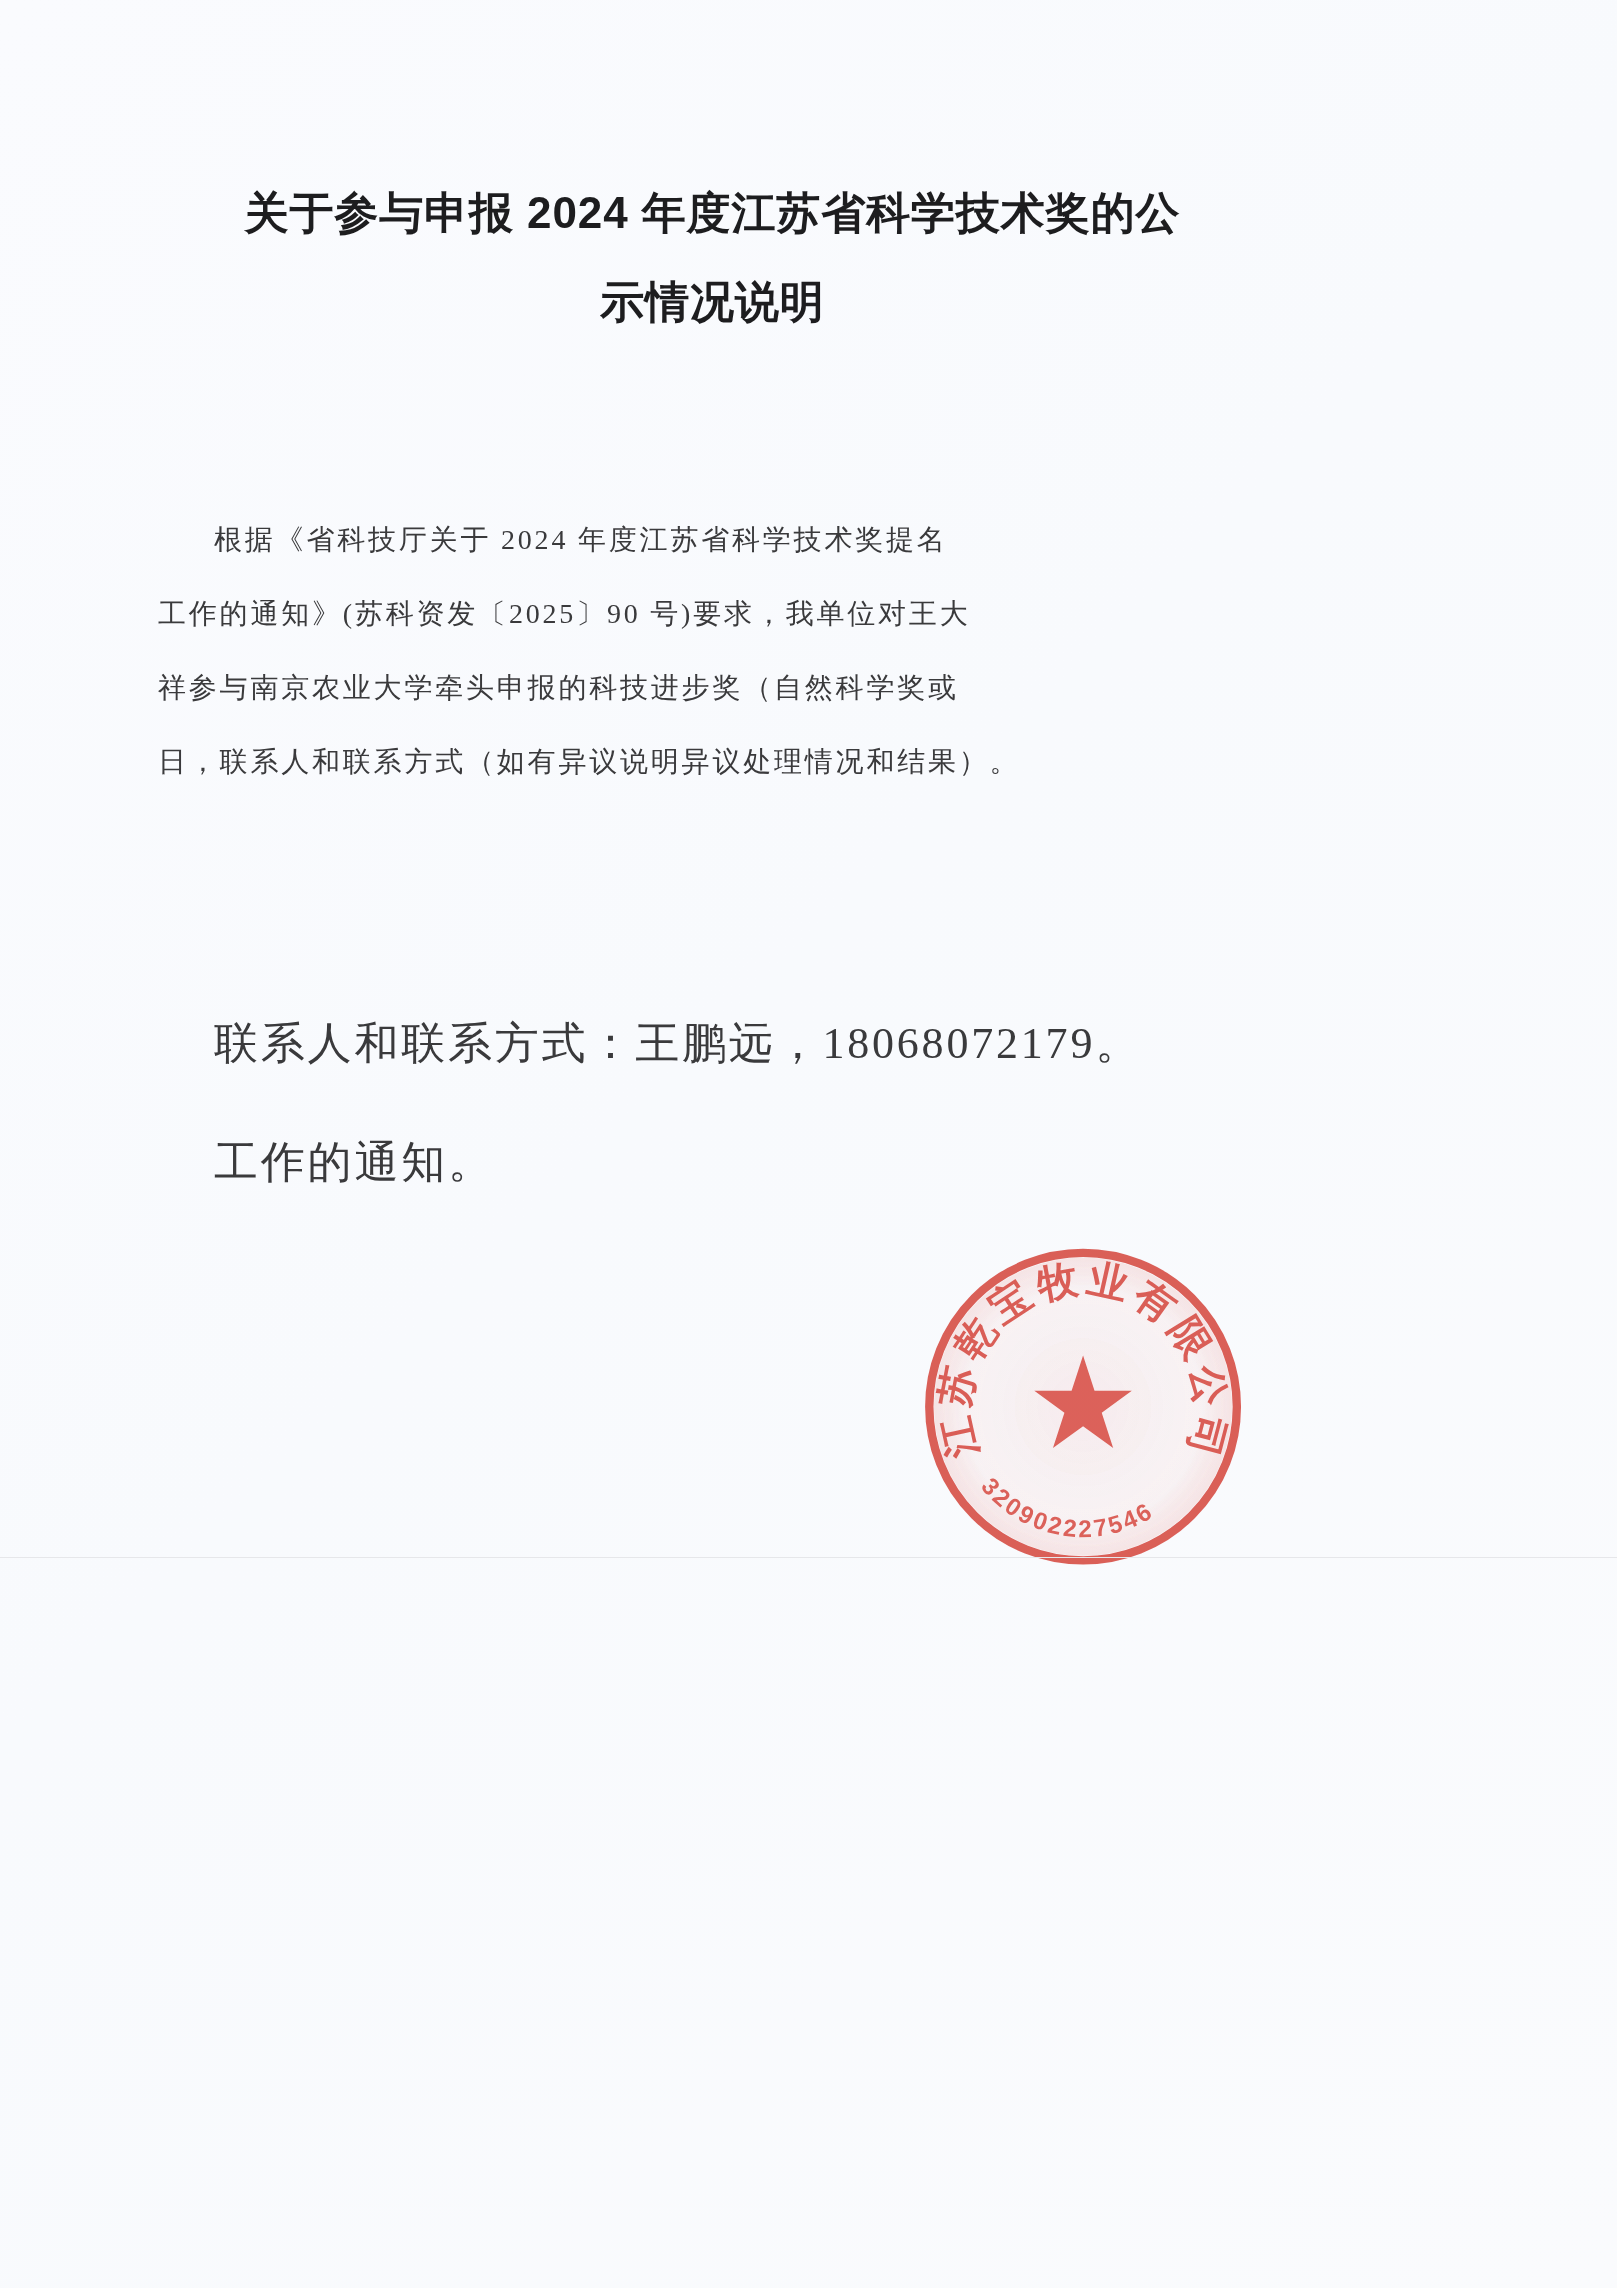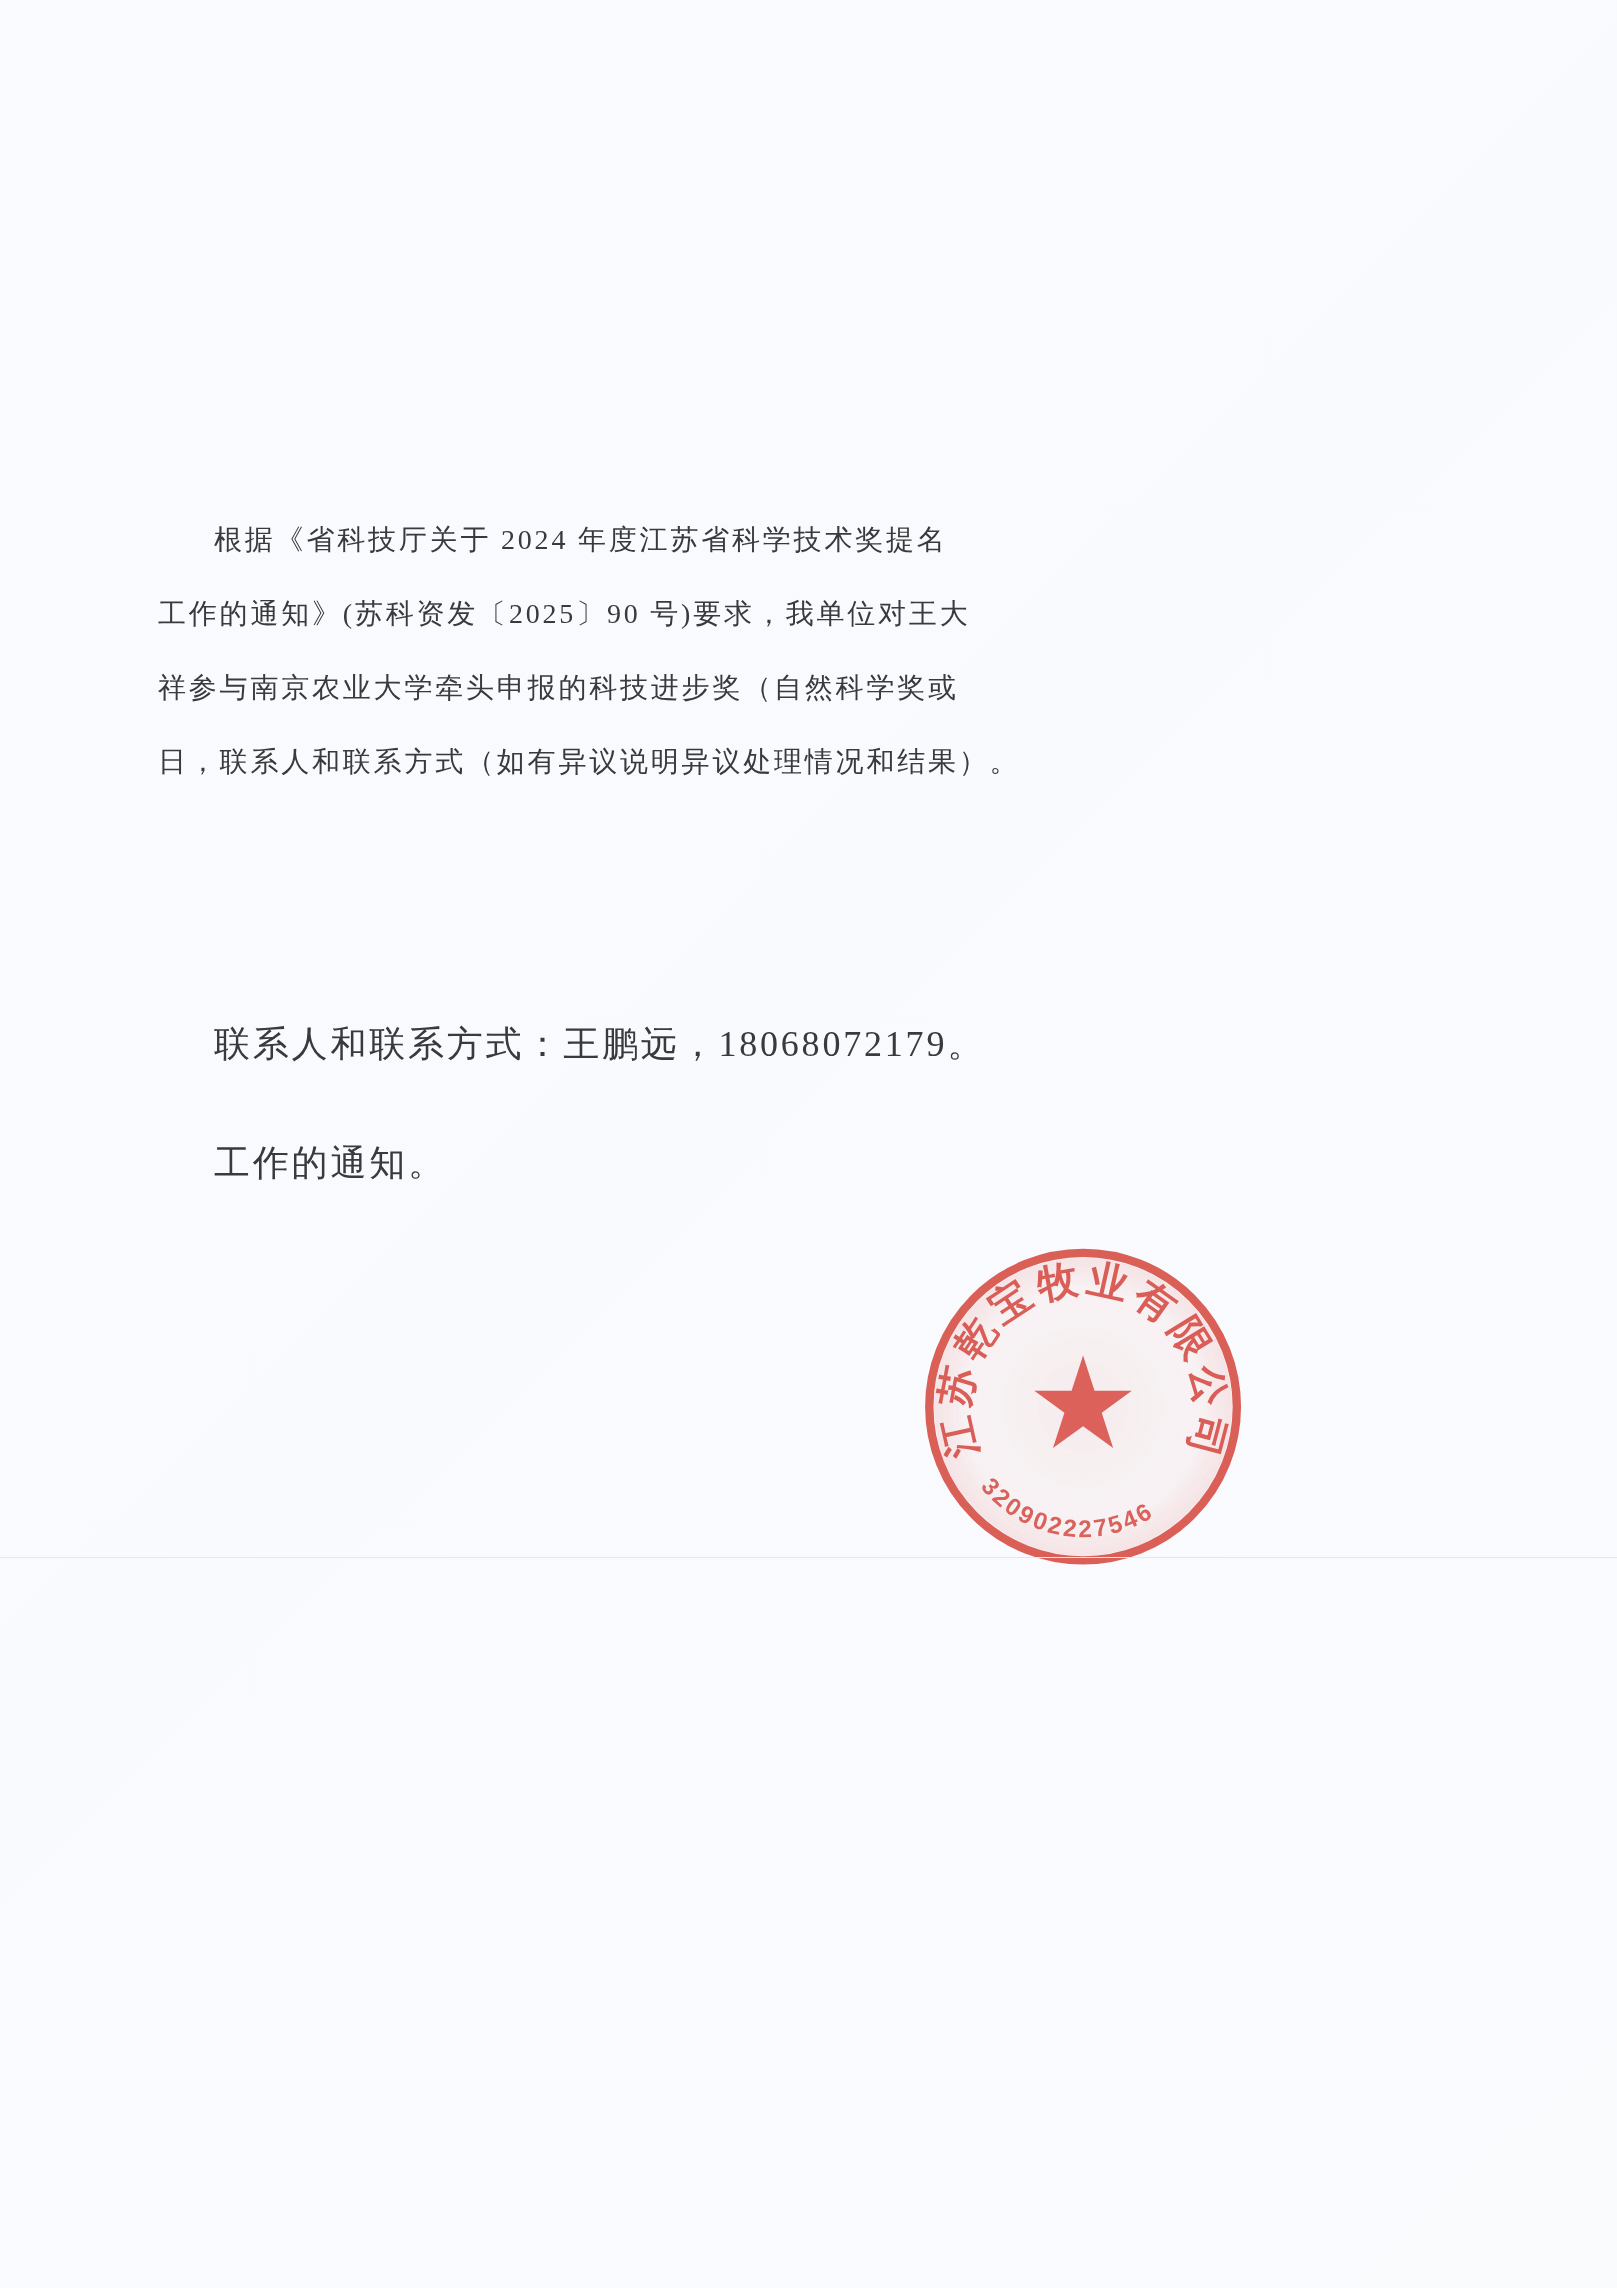--- a/index.html
+++ b/index.html
@@ -28,21 +28,21 @@
   .body-block{
     position:absolute;top:503px;left:158px;width:1137px;
     font-size:28px;line-height:74px;
     color:#3a3a3c;
     letter-spacing:2.8px;
   }
   .body-line{white-space:nowrap;}
   .body-line.indent{padding-left:56px;}
   .para{
     position:absolute;left:158px;width:1137px;
-    font-size:36px;line-height:56px;color:#3a3a3c;letter-spacing:2.8px;
+    font-size:44px;line-height:56px;color:#3a3a3c;letter-spacing:2.8px;
     white-space:nowrap;
   }
   .para.indent{padding-left:56px;}
   #contact-line{top:1016px;}
   #closing-line{top:1135px;}
   #signature-line{top:1369px;left:552px;width:839px;font-size:37px;letter-spacing:1.9px;}
   #date-line{top:1480px;left:991px;width:485px;font-size:37px;letter-spacing:1.9px;}
   
   .seal{
     position:absolute;left:906px;top:1223px;width:356px;height:371px;
@@ -53,20 +53,24 @@
   .scan-line{
     position:absolute;left:0;top:1557px;width:100%;height:0.9px;
     background:#e6e7ea;
   }
 </style>
 </head>
 <body>
 
 <div class="page">
 
+  <div class="title">
+    <div>关于参与申报 2024 年度江苏省科学技术奖的公</div>
+    <div>示情况说明</div>
+  </div>
 
   <div class="body-block">
     <div class="body-line indent">根据《省科技厅关于 2024 年度江苏省科学技术奖提名</div>
     <div class="body-line">工作的通知》(苏科资发〔2025〕90 号)要求，我单位对王大</div>
     <div class="body-line">祥参与南京农业大学牵头申报的科技进步奖（自然科学奖或</div>
     <div class="body-line">日，联系人和联系方式（如有异议说明异议处理情况和结果）。</div>
   </div>
 
   <div id="contact-line" class="para indent">联系人和联系方式：王鹏远，18068072179。</div>
 

